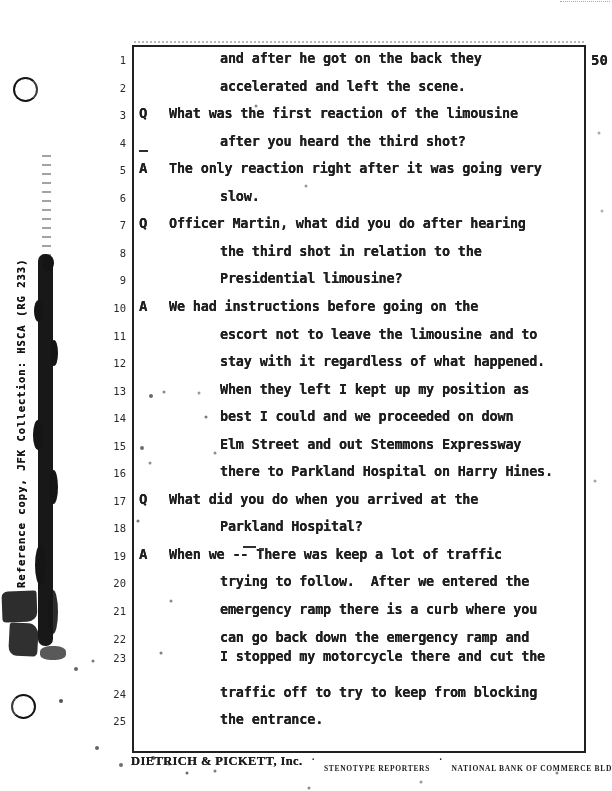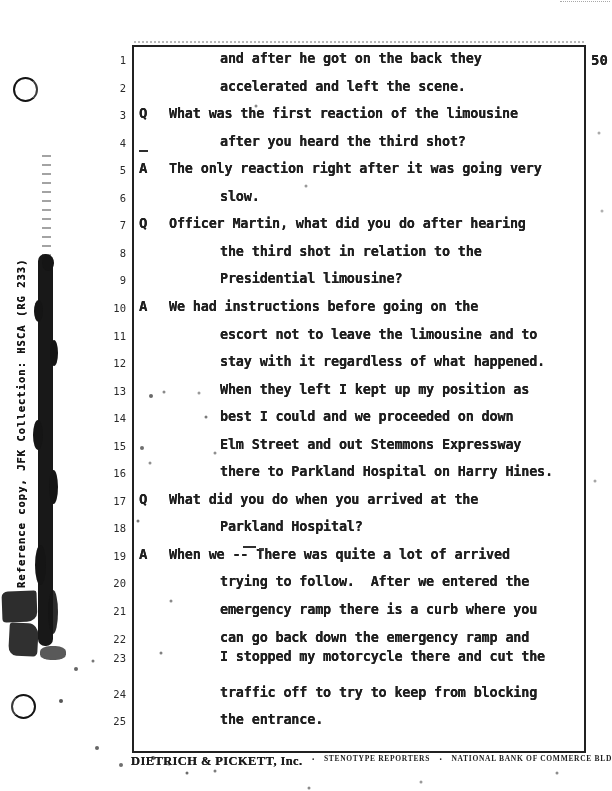--- a/index.html
+++ b/index.html
@@ -109,21 +109,21 @@
       598px 132px 0 0.5px #aaa, 601px 210px 0 0.5px #b0b0b0, 594px 480px 0 0.5px #a5a5a5;
   }
   
   .footer{
     position:absolute;left:131px;top:754px;width:475px;
     display:flex;align-items:flex-start;white-space:nowrap;
     font-family:"Liberation Serif","DejaVu Serif",serif;color:#1c1c1c;
   }
   .firm{font-size:12.5px;font-weight:700;letter-spacing:.4px;text-shadow:0 0 .4px #222;}
   .fsep{font-size:10px;font-weight:700;margin:0 9px;}
-  .fsmall{font-size:7.5px;font-weight:700;letter-spacing:.7px;}
+  .fsmall{font-size:7.5px;font-weight:700;letter-spacing:.7px;margin-top:10px;}
 </style>
 </head>
 <body>
 
 <div class="page">
 
   <div class="punch punch-top"></div>
   <div class="punch punch-bottom"></div>
 
   <div class="stamp">Reference copy, JFK Collection: HSCA (RG 233)</div>
@@ -222,21 +222,21 @@
         <span class="speaker">Q</span>
         <span class="ttext indent-1">What did you do when you arrived at the</span>
       </div>
       <div class="trow" style="top: 514.35px; padding-left: 22px;">
         <span class="lnum">18</span>
         <span class="ttext indent-2">Parkland Hospital?</span>
       </div>
       <div class="trow" style="top: 541.9px;">
         <span class="lnum">19</span>
         <span class="speaker">A</span>
-        <span class="ttext indent-1">When we -- There was quite a lot of arrived</span>
+        <span class="ttext indent-1">When we -- There was keep a lot of traffic</span>
       </div>
       <div class="trow" style="top: 569.45px;">
         <span class="lnum">20</span>
         <span class="ttext indent-2">trying to follow.  After we entered the</span>
       </div>
       <div class="trow" style="top: 597px;">
         <span class="lnum">21</span>
         <span class="ttext indent-2">emergency ramp there is a curb where you</span>
       </div>
       <div class="trow" style="top: 624.55px;">

